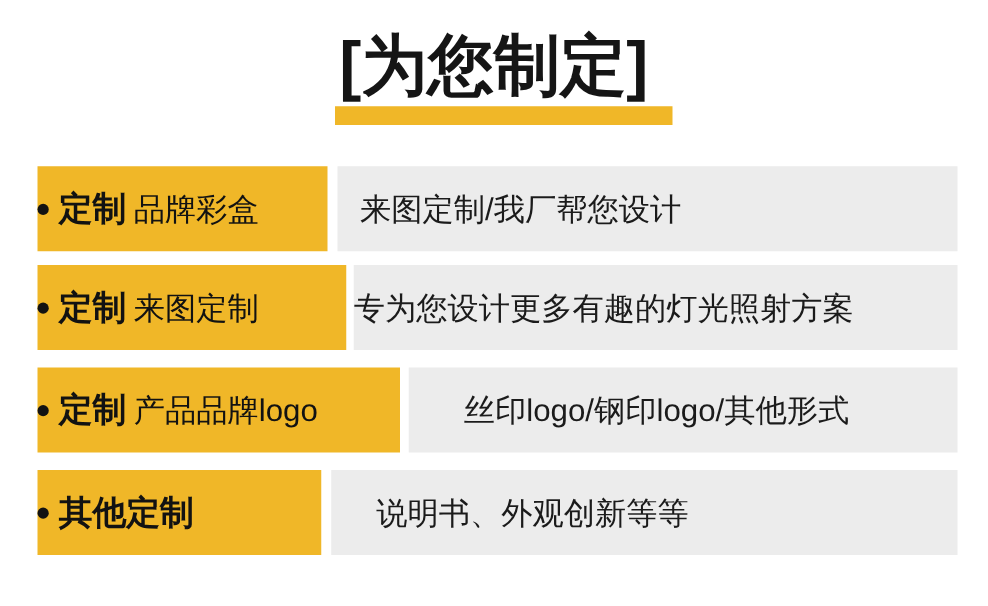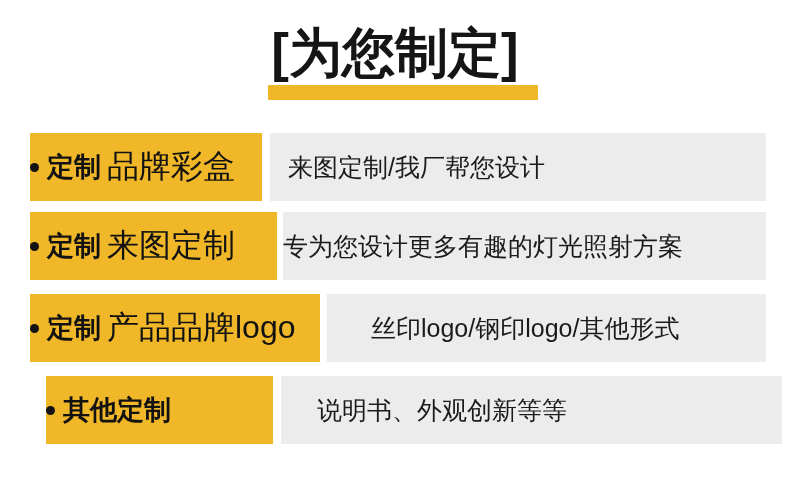--- a/index.html
+++ b/index.html
@@ -75,21 +75,21 @@
     margin-right: 8px;
   }
   .tag-strong {
     font-size: 27px;
     font-weight: bold;
     color: #121212;
     letter-spacing: 0px;
     white-space: nowrap;
   }
   .tag-light {
-    font-size: 32px;
+    font-size: 25px;
     font-weight: normal;
     color: #121212;
     margin-left: 6px;
     white-space: nowrap;
   }
   .row-desc {
     position: absolute;
     top: 0;
     height: 68px;
     background: #ECECEC;
@@ -110,21 +110,21 @@
   #row-1 .row-desc { left: 240px; width: 496px; padding-left: 18px; }
 
   #row-2 { top: 212px; width: 736px; }
   #row-2 .row-tag { width: 247px; }
   #row-2 .row-desc { left: 253px; width: 483px; }
 
   #row-3 { top: 294px; width: 736px; }
   #row-3 .row-tag { width: 290px; }
   #row-3 .row-desc { left: 297px; width: 439px; padding-left: 44px; }
 
-  #row-4 { top: 376px; width: 608px; margin-left: 16px; }
+  #row-4 { top: 376px; width: 608px; }
   #row-4 .row-tag { width: 227px; }
   #row-4 .row-desc { left: 235px; width: 501px; padding-left: 36px; }
 </style>
 </head>
 <body>
 
 <div class="page">
 
   <div class="title-block">
     <div class="title-underline"></div>

